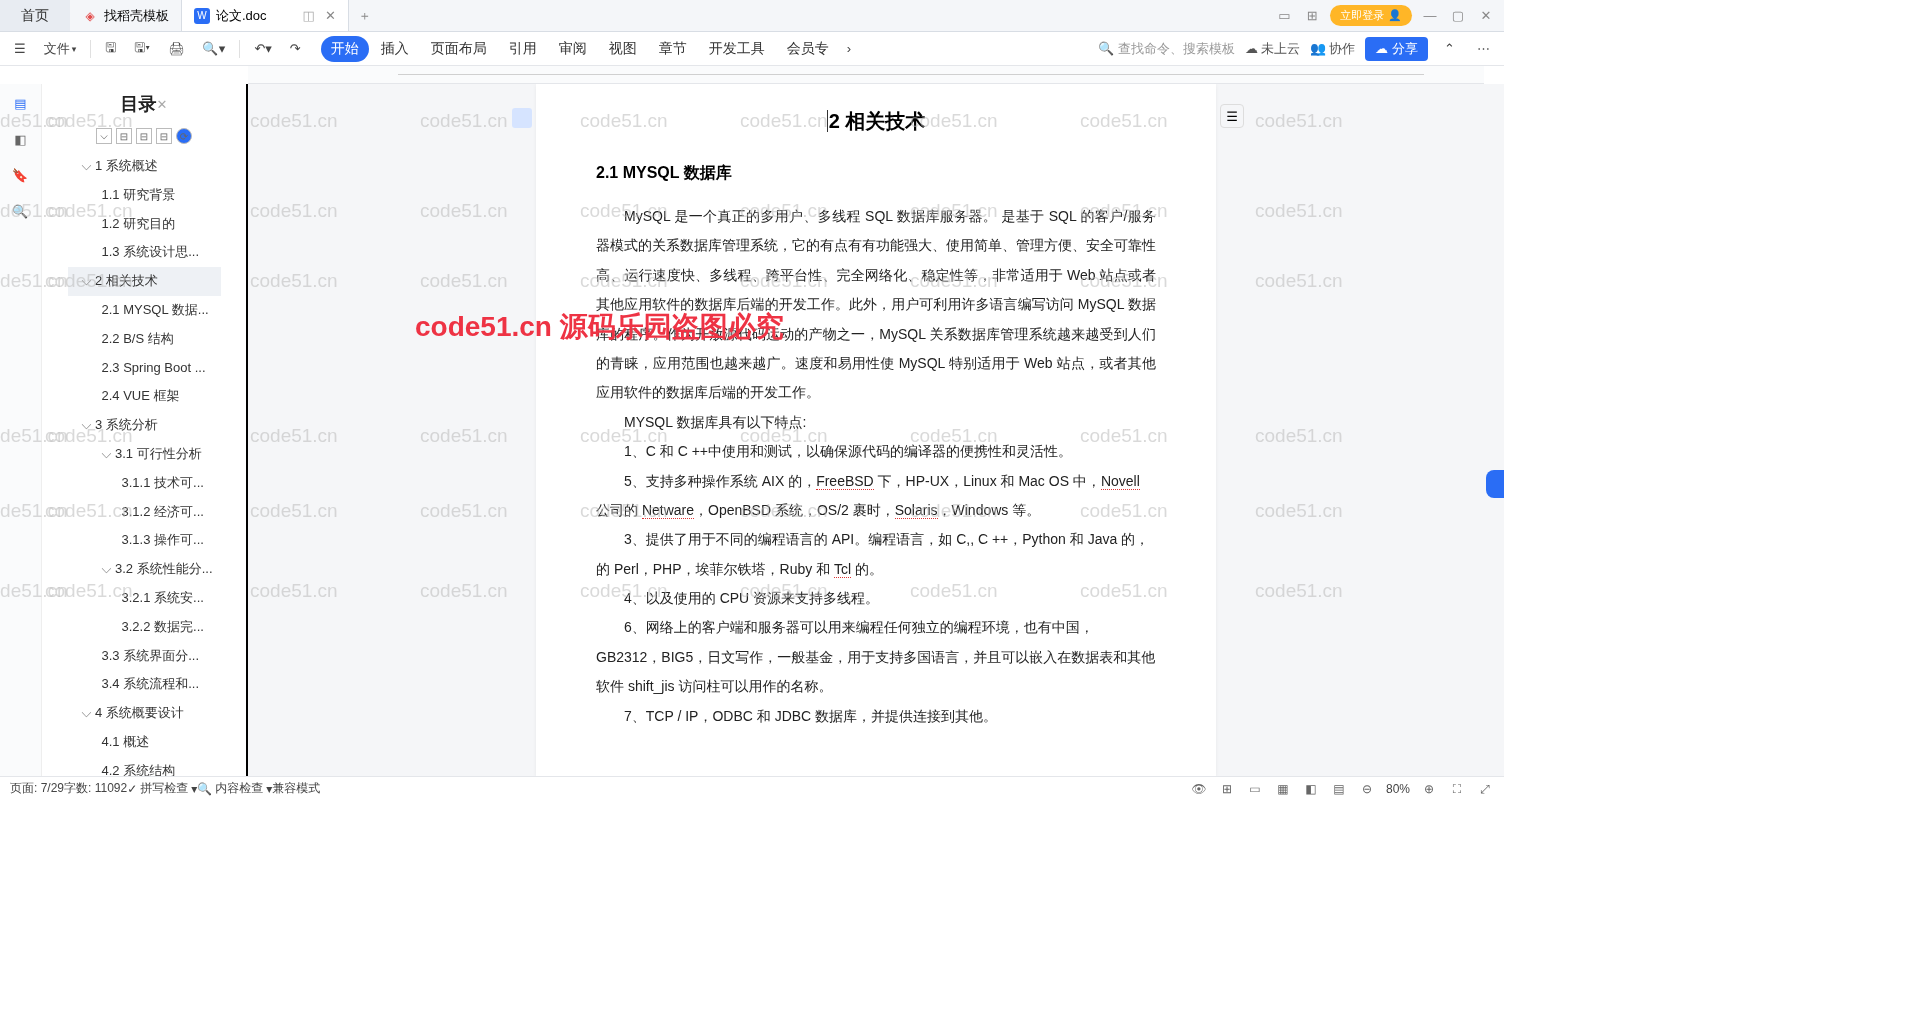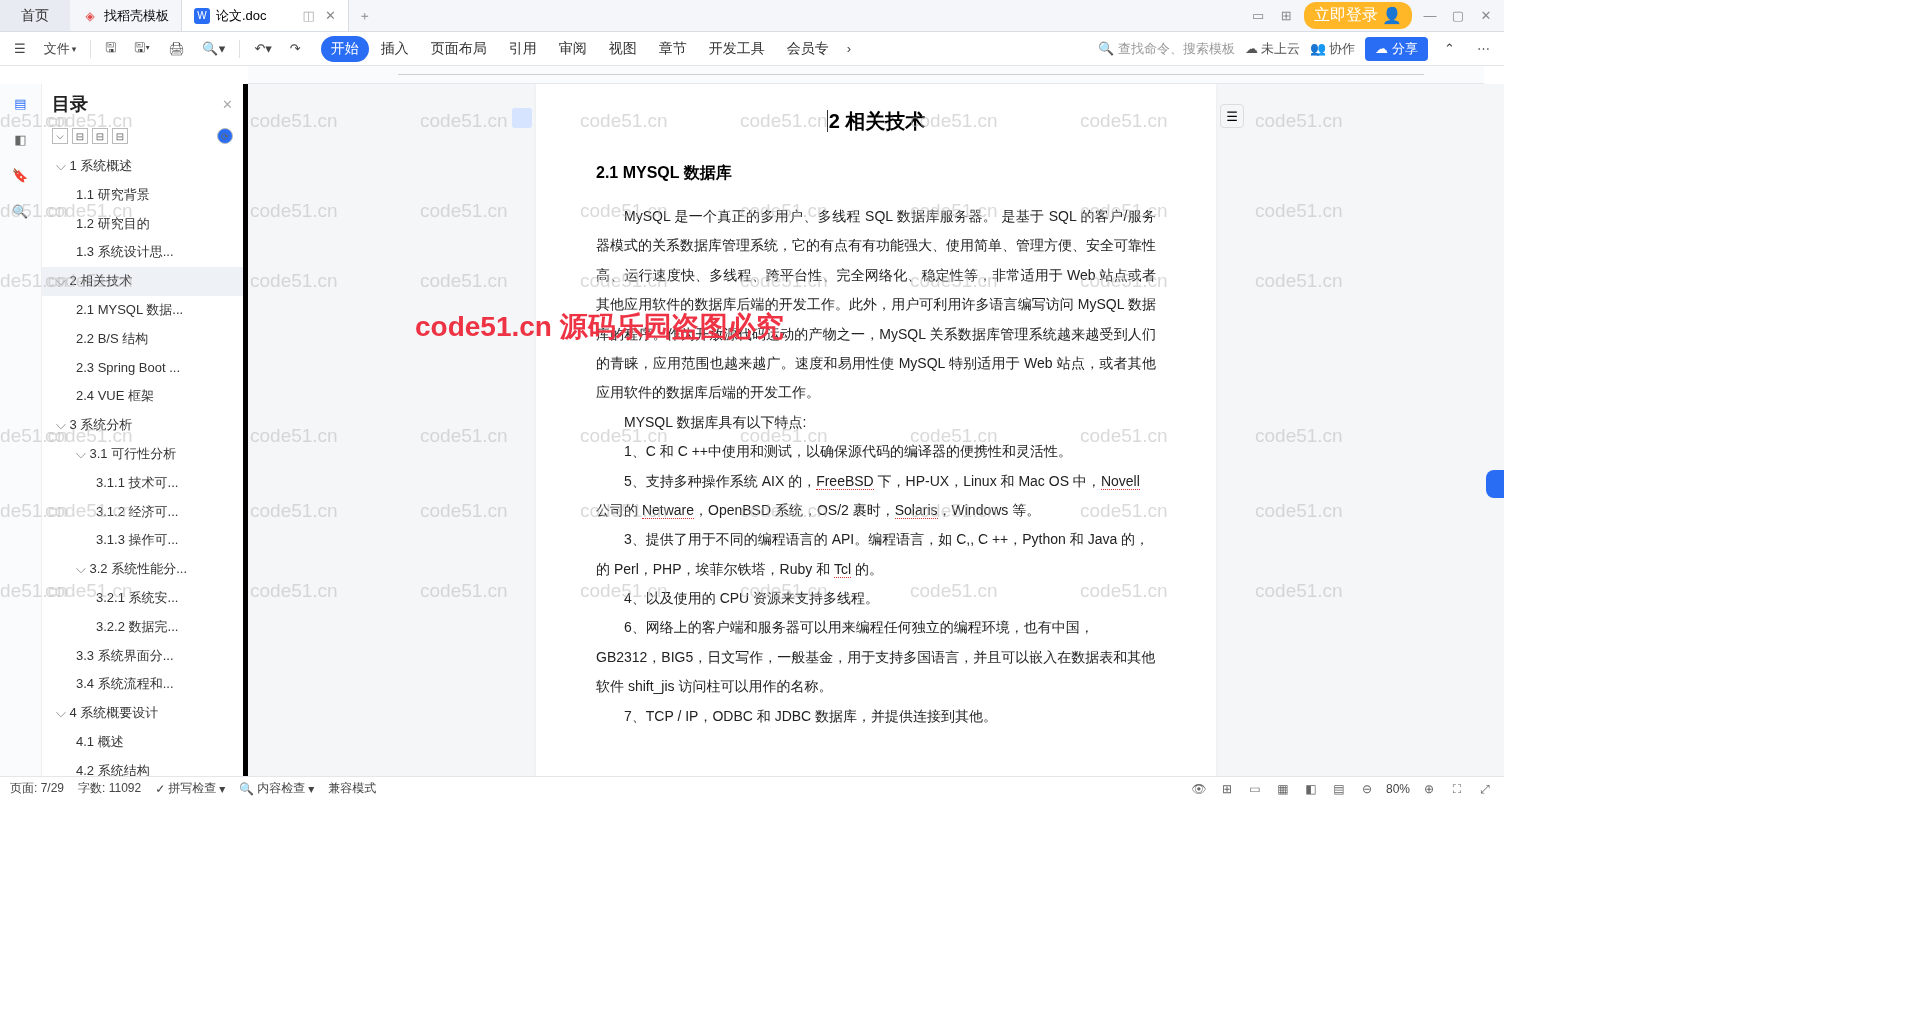--- a/index.html
+++ b/index.html
@@ -9,21 +9,21 @@
 .tabbar { height:32px; background:#f4f6f9; display:flex; align-items:stretch; border-bottom:1px solid #d8dde4; }
 .tab-home { width:70px; background:#e8ecf2; display:flex; align-items:center; justify-content:center; color:#333; font-size:14px; }
 .tab { display:flex; align-items:center; padding:0 12px; gap:6px; border-right:1px solid #d8dde4; }
 .tab.active { background:#fff; }
 .tab-icon { width:16px; height:16px; display:flex; align-items:center; justify-content:center; font-size:12px; }
 .tab-red { color:#e34d4d; }
 .tab-blue { color:#2a6df5; background:#2a6df5; color:#fff; border-radius:3px; font-size:10px; width:16px; height:16px; }
 .tab-close { color:#888; margin-left:4px; }
 .tab-add { width:32px; display:flex; align-items:center; justify-content:center; color:#888; }
 .tabbar-right { margin-left:auto; display:flex; align-items:center; gap:8px; padding:0 8px; }
-.login-btn { background:#ffb627; color:#fff; padding:3px 10px; border-radius:12px; display:flex; align-items:center; gap:4px; font-size:16px;justify-content:space-between; }
+.login-btn { background:#ffb627; color:#fff; padding:3px 10px; border-radius:12px; display:flex; align-items:center; gap:4px; font-size:11px;justify-content:space-between; }
 .winbtn { width:20px; height:20px; display:flex; align-items:center; justify-content:center; color:#888; }
 
 
 .toolbar { height:34px; display:flex; align-items:center; padding:0 8px; gap:6px; border-bottom:1px solid #e4e6ea; }
 .tb-btn { padding:4px 6px; color:#444; display:flex; align-items:center; gap:2px; }
 .tb-sep { width:1px; height:18px; background:#e0e0e0; margin:0 2px; }
 .ribbon { display:flex; align-items:center; gap:2px; margin-left:8px; }
 .ribbon-tab { padding:4px 10px; color:#333; font-size:14px; }
 .ribbon-tab.active { background:#2a6df5; color:#fff; border-radius:14px; }
 .toolbar-right { margin-left:auto; display:flex; align-items:center; gap:10px; }
@@ -36,21 +36,21 @@
 .ruler::before { content:""; position:absolute; left:150px; right:60px; top:8px; height:1px; background:#d0d0d0; }
 
 
 .main { display:flex; height:calc(100% - 32px - 34px - 18px - 24px); }
 
 
 .rail { width:42px; background:#fafbfc; border-right:1px solid #eee; display:flex; flex-direction:column; align-items:center; padding-top:8px; gap:14px; }
 .rail-item { width:22px; height:22px; display:flex; align-items:center; justify-content:center; color:#666; }
 
 
-.outline { width:206px; border-right:5px solid #000000; display:flex; flex-direction:column; }
+.outline { width:206px; border-right:2px solid #000000; display:flex; flex-direction:column;align-items:center; }
 .outline-hd { display:flex; align-items:center; padding:8px 10px; }
 .outline-hd h3 { font-size:18px; font-weight:600; color:#222; }
 .outline-hd .close { margin-left:auto; color:#aaa; }
 .outline-tools { display:flex; align-items:center; gap:4px; padding:4px 10px 8px; }
 .outline-tools span { width:16px; height:16px; border:1px solid #bbb; display:inline-flex; align-items:center; justify-content:center; font-size:10px; color:#666; }
 .sync-ic { margin-left:auto; width:20px; height:20px; background:#2a6df5; border-radius:50%; color:#fff; display:flex; align-items:center; justify-content:center; font-size:11px; }
 .tree { overflow-y:auto; flex:1; font-size:13px; color:#333; }
 .tree .node { padding:4px 8px 4px 14px; white-space:nowrap; overflow:hidden; text-overflow:ellipsis; line-height:1.6; cursor:default; }
 .tree .lvl1::before { content:"⌵ "; color:#888; }
 .tree .lvl2 { padding-left:34px; }
@@ -70,21 +70,21 @@
 .right-float { position:absolute; right:-28px; top:20px; width:24px; height:24px; border:1px solid #ddd; border-radius:4px; display:flex; align-items:center; justify-content:center; }
 
 
 .side-tab { position:absolute; right:0; top:470px; width:18px; height:28px; background:#2a6df5; border-radius:8px 0 0 8px; }
 
 
 .wm { position:absolute; color:#bbb; opacity:.55; font-size:19px; pointer-events:none; font-family:Arial; }
 .wm-red { position:absolute; color:#e34; font-size:28px; font-weight:600; pointer-events:none; }
 
 
-.status { position:absolute; bottom:0; left:0; right:0; height:24px; background:#fff; border-top:1px solid #e4e6ea; display:flex; align-items:center; padding:0 10px; font-size:12px; color:#444; gap:14px; }
+.status { position:absolute; bottom:0; left:0; right:0; height:24px; background:#fff; border-top:1px solid #e4e6ea; display:flex; align-items:center; padding:0 10px; font-size:12px; color:#444; gap:0; }
 .status .s-item { display:flex; align-items:center; gap:3px; }
 .status-right { margin-left:auto; display:flex; align-items:center; gap:10px; }
 .status-right .ic { width:18px; height:18px; display:flex; align-items:center; justify-content:center; color:#666; }
 </style>
 </head>
 <body>
 
 <div class="tabbar">
   <div class="tab-home">首页</div>
   <div class="tab">

